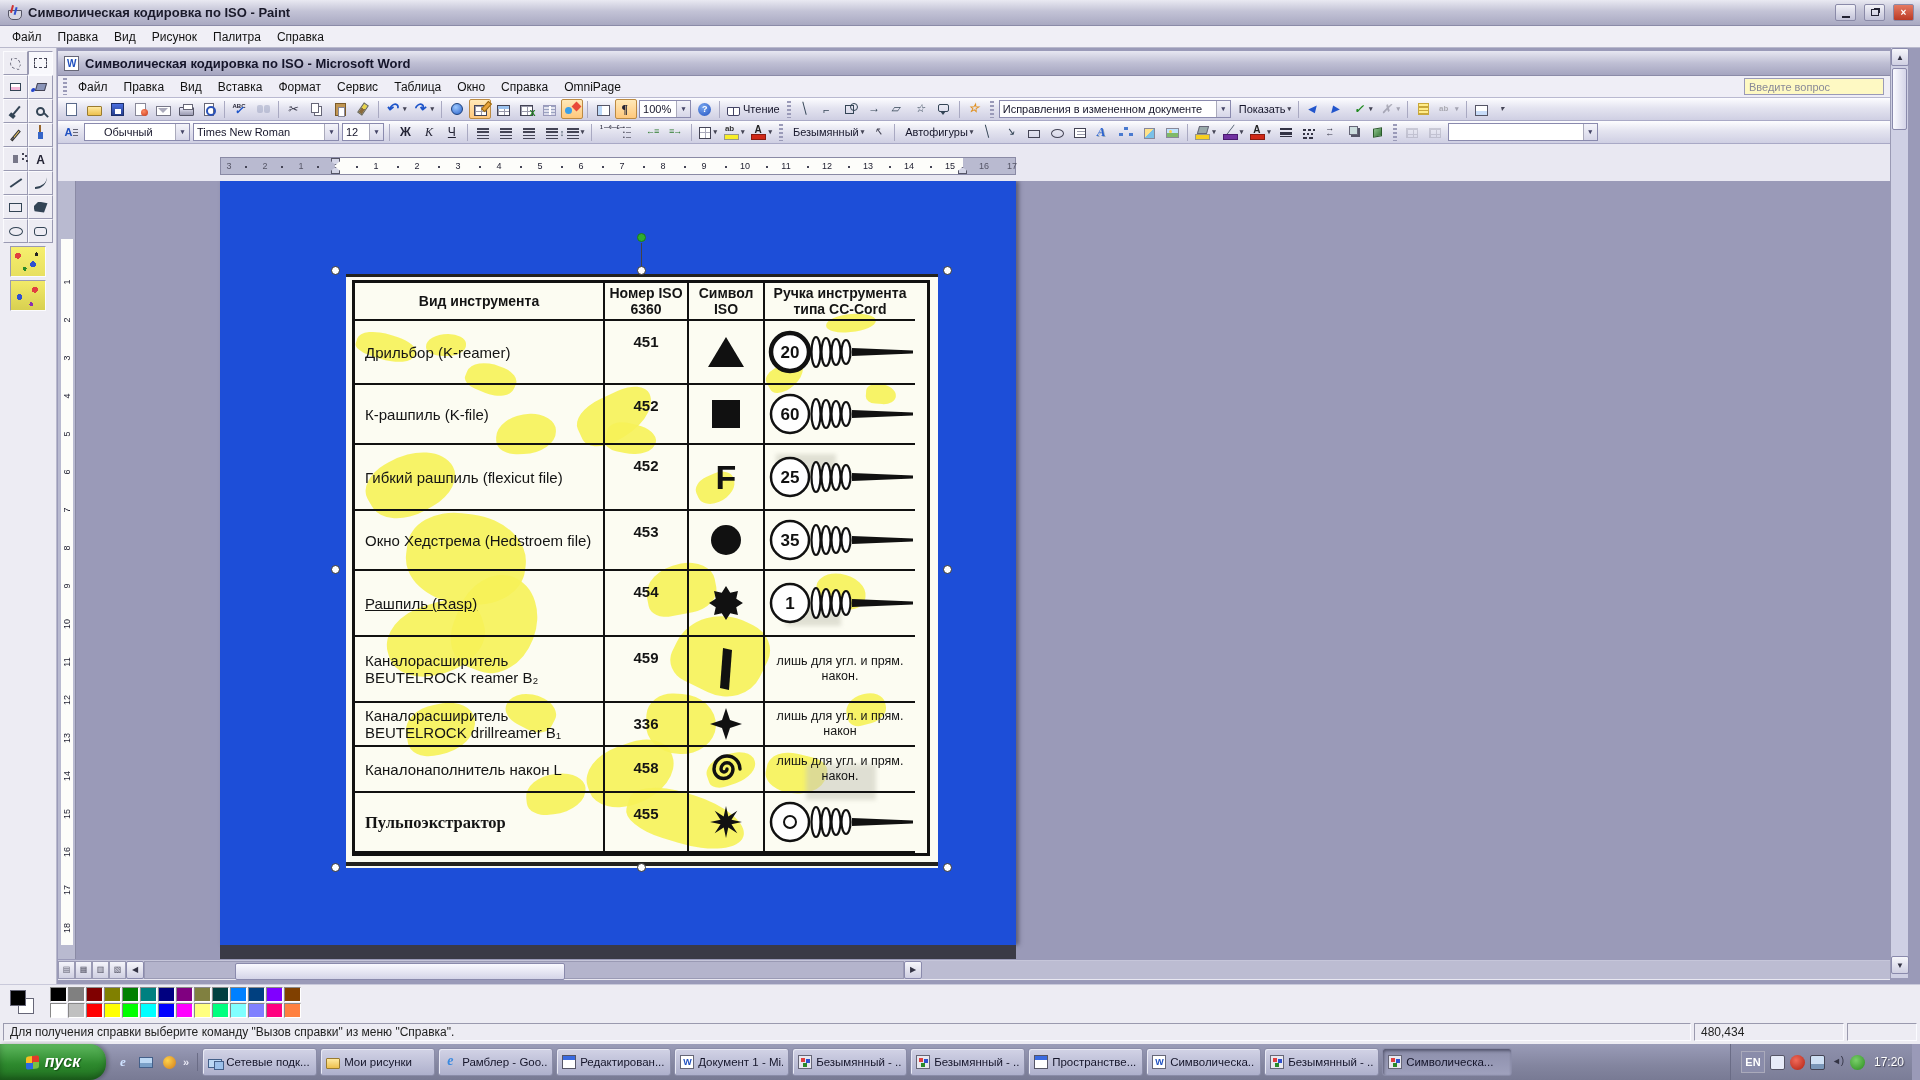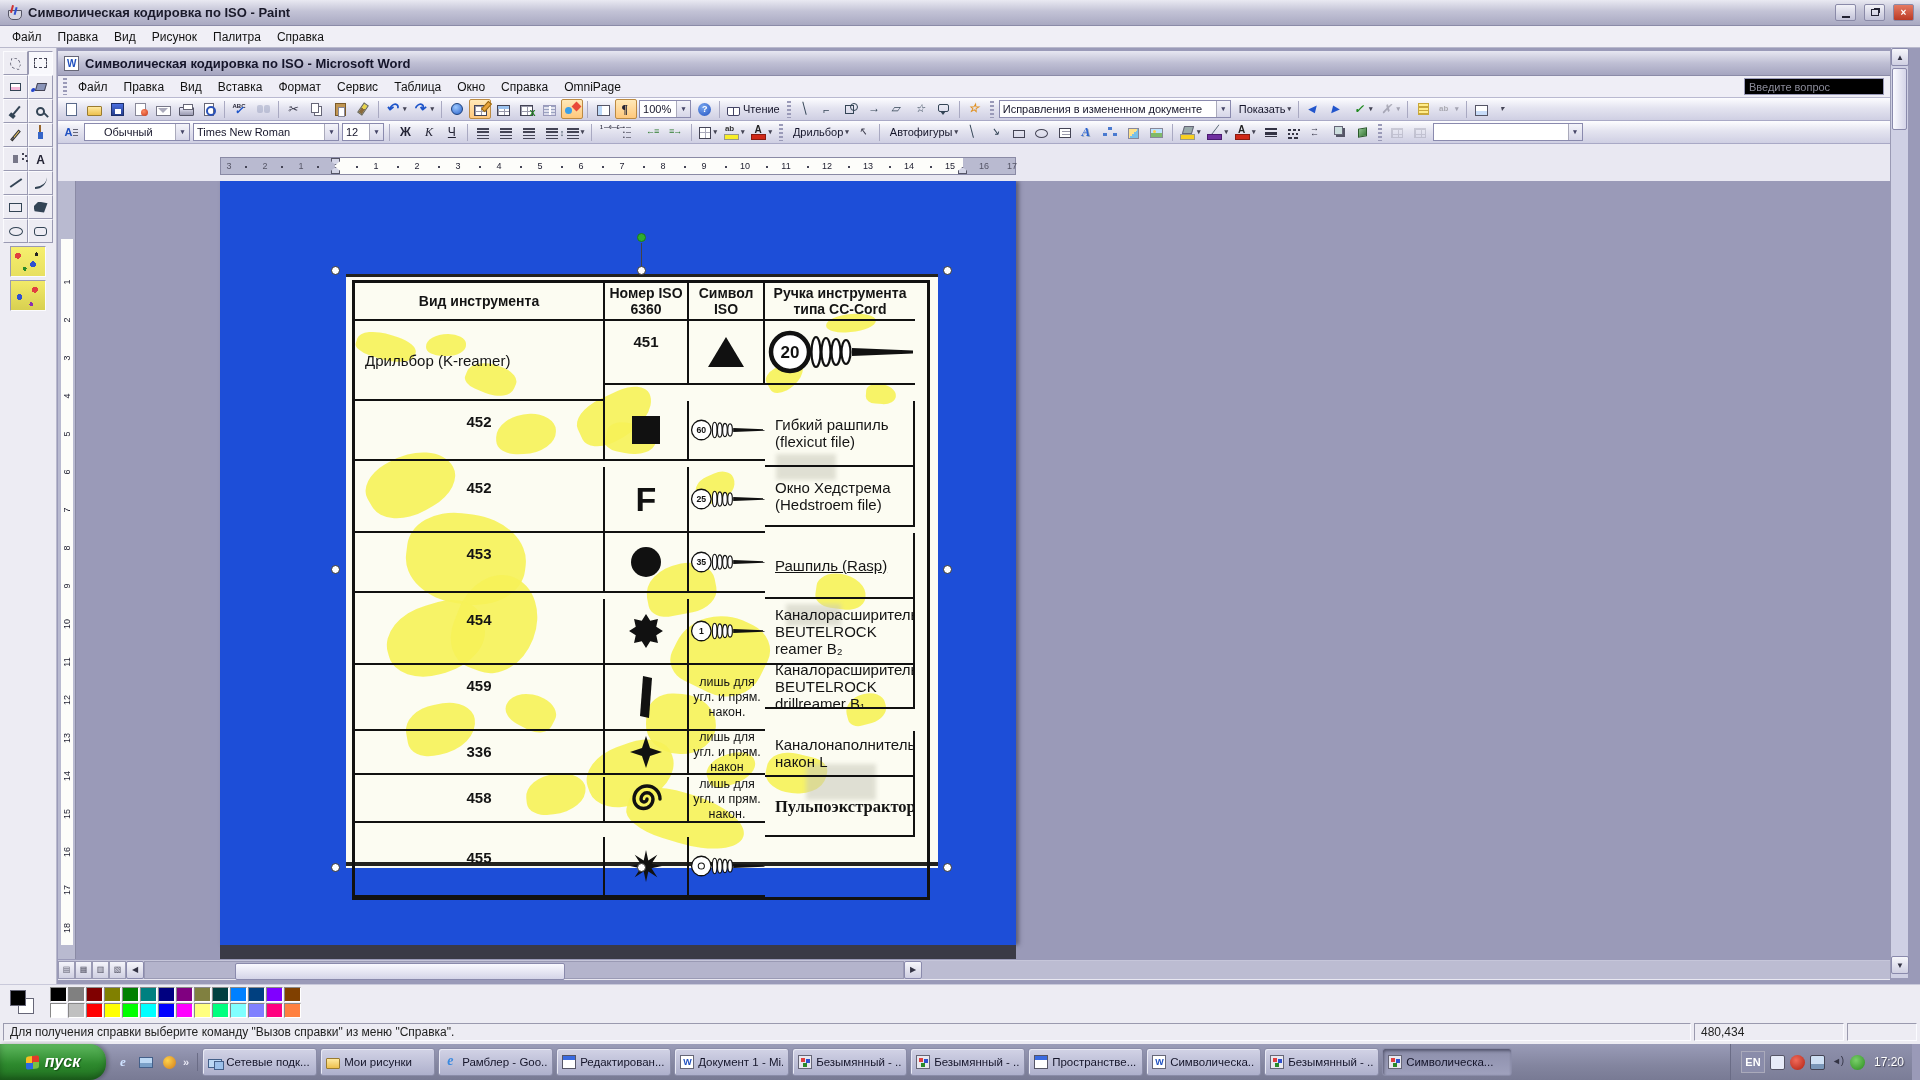--- a/index.html
+++ b/index.html
@@ -70,21 +70,21 @@
   
   #paint-canvas{left:57px;top:48px;width:1863px;height:936px;background:#9a9ab8;}
   #word-shot{left:1px;top:3px;width:1832px;height:929px;background:#e9e8f2;}
   #w-title{left:0;top:0;width:100%;height:25px;background:linear-gradient(180deg,#e7e7f1,#bfbfd4 50%,#a5a5c0);
     border-bottom:1px solid #8b8ba8;display:flex;align-items:center;gap:6px;padding:0 6px;}
   #w-title .ttl{font-weight:bold;font-size:13px;color:#15152a;}
   .word-doc-icon{width:15px;height:15px;background:#fff;border:1px solid #667;position:relative;}
   .word-doc-icon::after{content:"W";position:absolute;left:2px;top:1px;font:bold 10px "Liberation Sans",sans-serif;color:#2050c0;}
   #w-menu{left:0;top:25px;width:100%;height:22px;background:#efeef6;border-bottom:1px solid #b9b9d0;
     display:flex;align-items:center;padding-left:2px;}
-  #w-question{position:absolute;right:6px;top:2px;width:140px;height:17px;background:#000000;border:1px solid #9a9ab8;
+  #w-question{position:absolute;right:6px;top:2px;width:140px;height:17px;background:#fef9c3;border:1px solid #9a9ab8;
     font-size:11px;color:#8a8a98;display:flex;align-items:center;padding-left:4px;}
   .tb-row{left:0;width:100%;height:23px;background:linear-gradient(#fdfdff,#e4e4f0 45%,#cfcfe3);
     border-bottom:1px solid #a9a9c6;display:flex;align-items:center;padding-left:2px;gap:1px;}
   #w-tb1{top:47px;} #w-tb2{top:70px;}
   .sep{width:1px;height:17px;background:#a9a9c2;margin:0 3px;flex:0 0 auto;}
   .grip{width:4px;height:17px;margin:0 3px;flex:0 0 auto;
     background:repeating-linear-gradient(180deg,#9a9ab8 0 2px,transparent 2px 4px);}
   .tbb{height:20px;min-width:22px;display:flex;align-items:center;justify-content:center;
     border:1px solid transparent;border-radius:2px;padding:0 2px;flex:0 0 auto;position:relative;}
   .tbb.on{background:linear-gradient(#ffe9b8,#ffc87c);border-color:#bc8a42;}
@@ -635,21 +635,21 @@
         <div class="tbb">
           <i class="ic  highlight-color-icon"></i>
           <b class="dd">▾</b>
         </div>
         <div class="tbb">
           <i class="ic  font-color-icon"></i>
           <b class="dd">▾</b>
         </div>
         <div class="grip"></div>
         <div class="tbb">
-          <span class="lblt">Дрильбор</span>
+          <span class="lblt">Безымянный</span>
           <b class="dd">▾</b>
         </div>
         <div class="tbb">
           <i class="ic  select-objects-icon"></i>
         </div>
         <div class="sep"></div>
         <div class="tbb">
           <span class="lblt">Автофигуры</span>
           <b class="dd">▾</b>
         </div>
@@ -828,40 +828,41 @@
               <div class="ghost" style="left: 440px; top: 330px; width: 55px; height: 22px;"></div>
             </div>
           <div id="iso-table">
               <div class="cell hdr" style="height: 38px;">Вид инструмента</div>
               <div class="cell hdr" style="height: 38px;">Номер ISO
 6360</div>
               <div class="cell hdr" style="height: 38px;">Символ
 ISO</div>
               <div class="cell hdr last" style="height: 38px;">Ручка инструмента
 типа CC-Cord</div>
-              <div class="cell namec" style="height: 80px;">Дрильбор (K-reamer)</div>
+              <div class="cell namec" style="height: 64px;">Дрильбор (K-reamer)</div>
               <div class="cell iso" style="height: 64px;">451</div>
               <div class="cell" style="height: 64px;">
                 <svg width="38" height="32" viewBox="0 0 38 32">
                   <polygon points="19,1 37,31 1,31" fill="#111"></polygon>
                 </svg>
               </div>
               <div class="cell last" style="height: 64px;">
                 <svg width="148" height="50" viewBox="0 0 148 50">
                   <circle cx="24" cy="25" r="19" fill="#fff" stroke="#111" stroke-width="4.5"></circle>
                   <text x="24" y="31" text-anchor="middle" font-size="17" font-weight="bold" fill="#111" font-family="Liberation Sans,sans-serif">20</text>
   <g fill="#fff" stroke="#111" stroke-width="2.2">
                     <ellipse cx="50" cy="25" rx="4.5" ry="15"></ellipse>
                     <ellipse cx="60" cy="25" rx="4.5" ry="14"></ellipse>
                     <ellipse cx="70" cy="25" rx="4.5" ry="13"></ellipse>
                     <ellipse cx="80" cy="25" rx="4.5" ry="12"></ellipse>
                   </g>
   <polygon fill="#111" points="86,21 147,23.5 147,26.5 86,29"></polygon>
                 </svg>
               </div>
+              <div class="cell namec" style="height: 60px;">К-рашпиль (K-file)</div>
               <div class="cell iso" style="height: 60px;">452</div>
               <div class="cell" style="height: 60px;">
                 <svg width="30" height="30">
                   <rect x="1" y="1" width="28" height="28" fill="#111"></rect>
                 </svg>
               </div>
               <div class="cell last" style="height: 60px;">
                 <svg width="148" height="50" viewBox="0 0 148 50">
                   <circle cx="24" cy="25" r="19" fill="#fff" stroke="#111" stroke-width="2.5"></circle>
                   <text x="24" y="31" text-anchor="middle" font-size="17" font-weight="bold" fill="#111" font-family="Liberation Sans,sans-serif">60</text>

